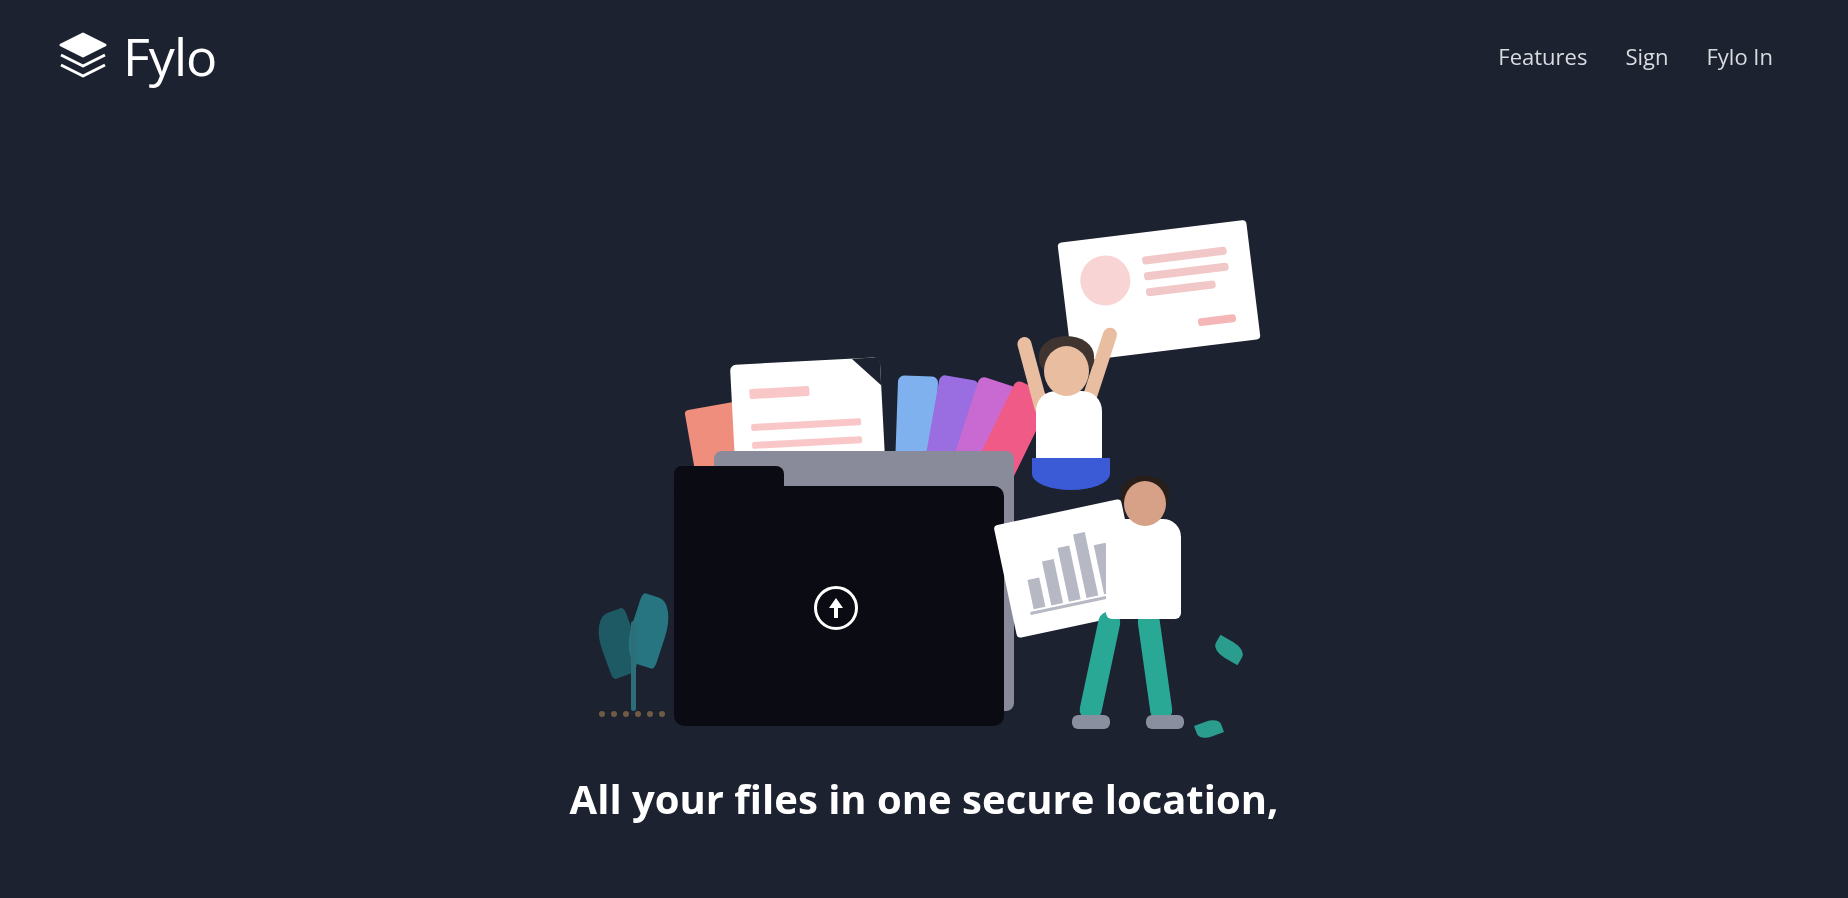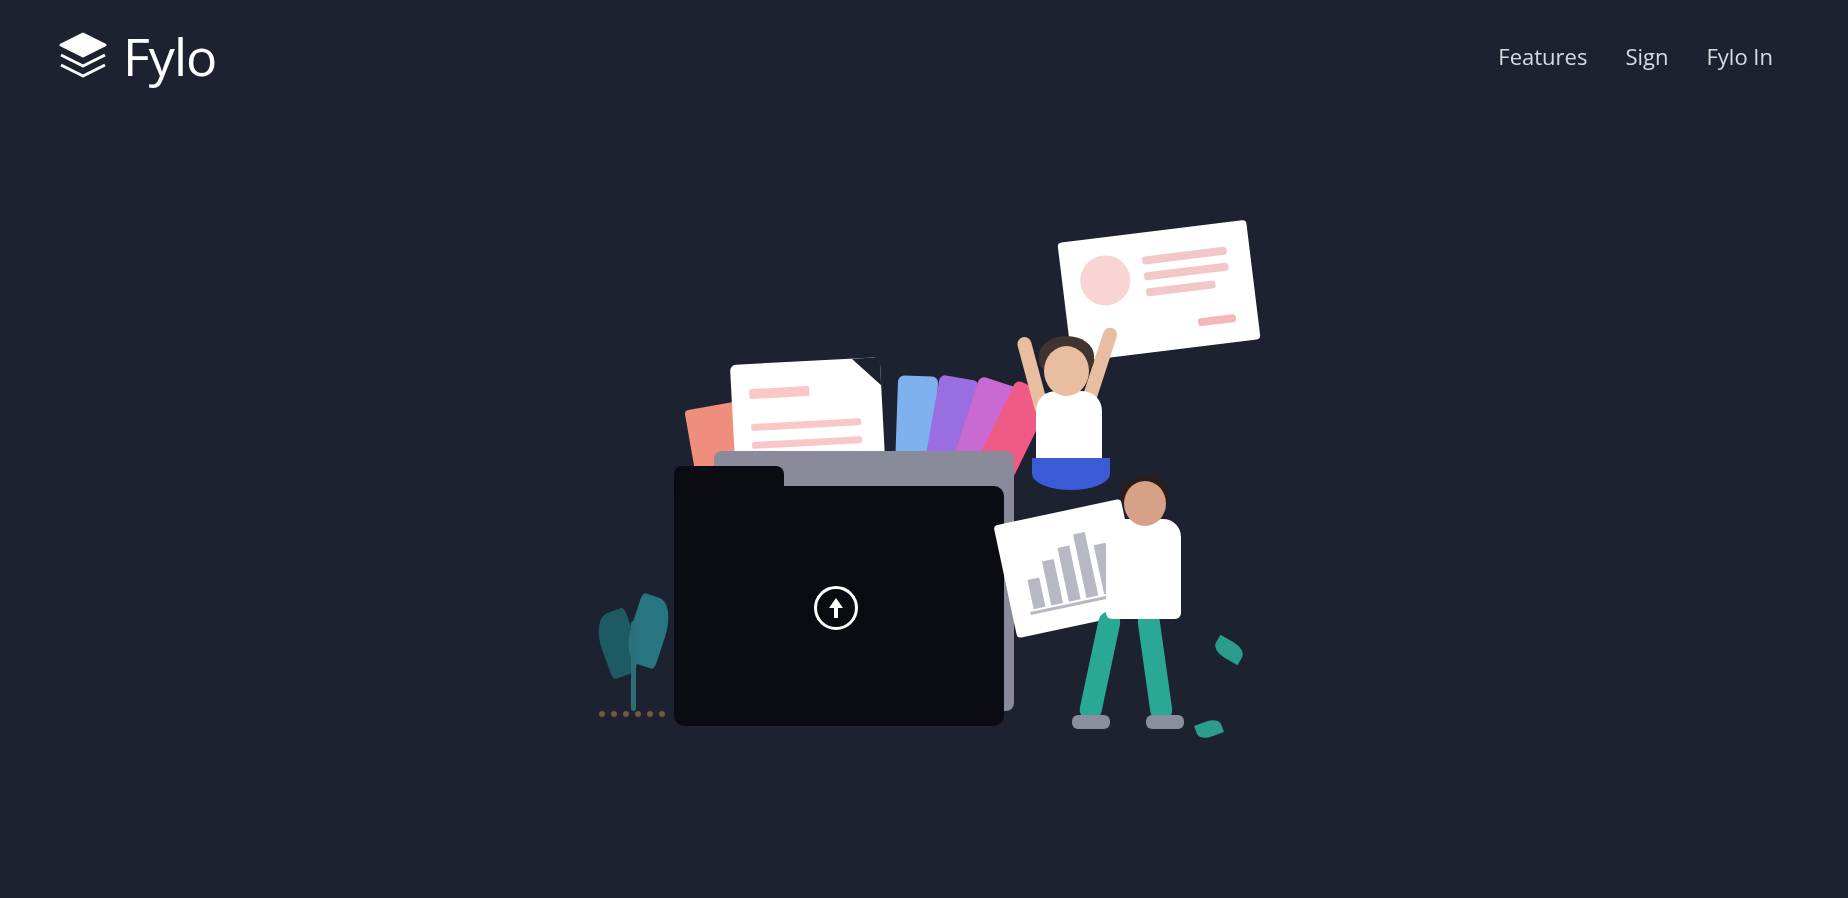--- a/index.html
+++ b/index.html
@@ -458,13 +458,14 @@
       <div class="person2-shoe-l"></div>
       <div class="person2-shoe-r"></div>
       <div class="person2-body"></div>
       <div class="person2-hair"></div>
       <div class="person2-head"></div>
     </div>
 
     <div class="leaf-deco" style="left:650px; top:450px; transform:rotate(30deg);"></div>
     <div class="leaf-deco" style="left:632px; top:530px; transform:rotate(-20deg); width:26px; height:16px;"></div>
   </div>
+  <h1 class="hero-title">All your files in one secure location,</h1>
 </section>
 
 </body></html>

